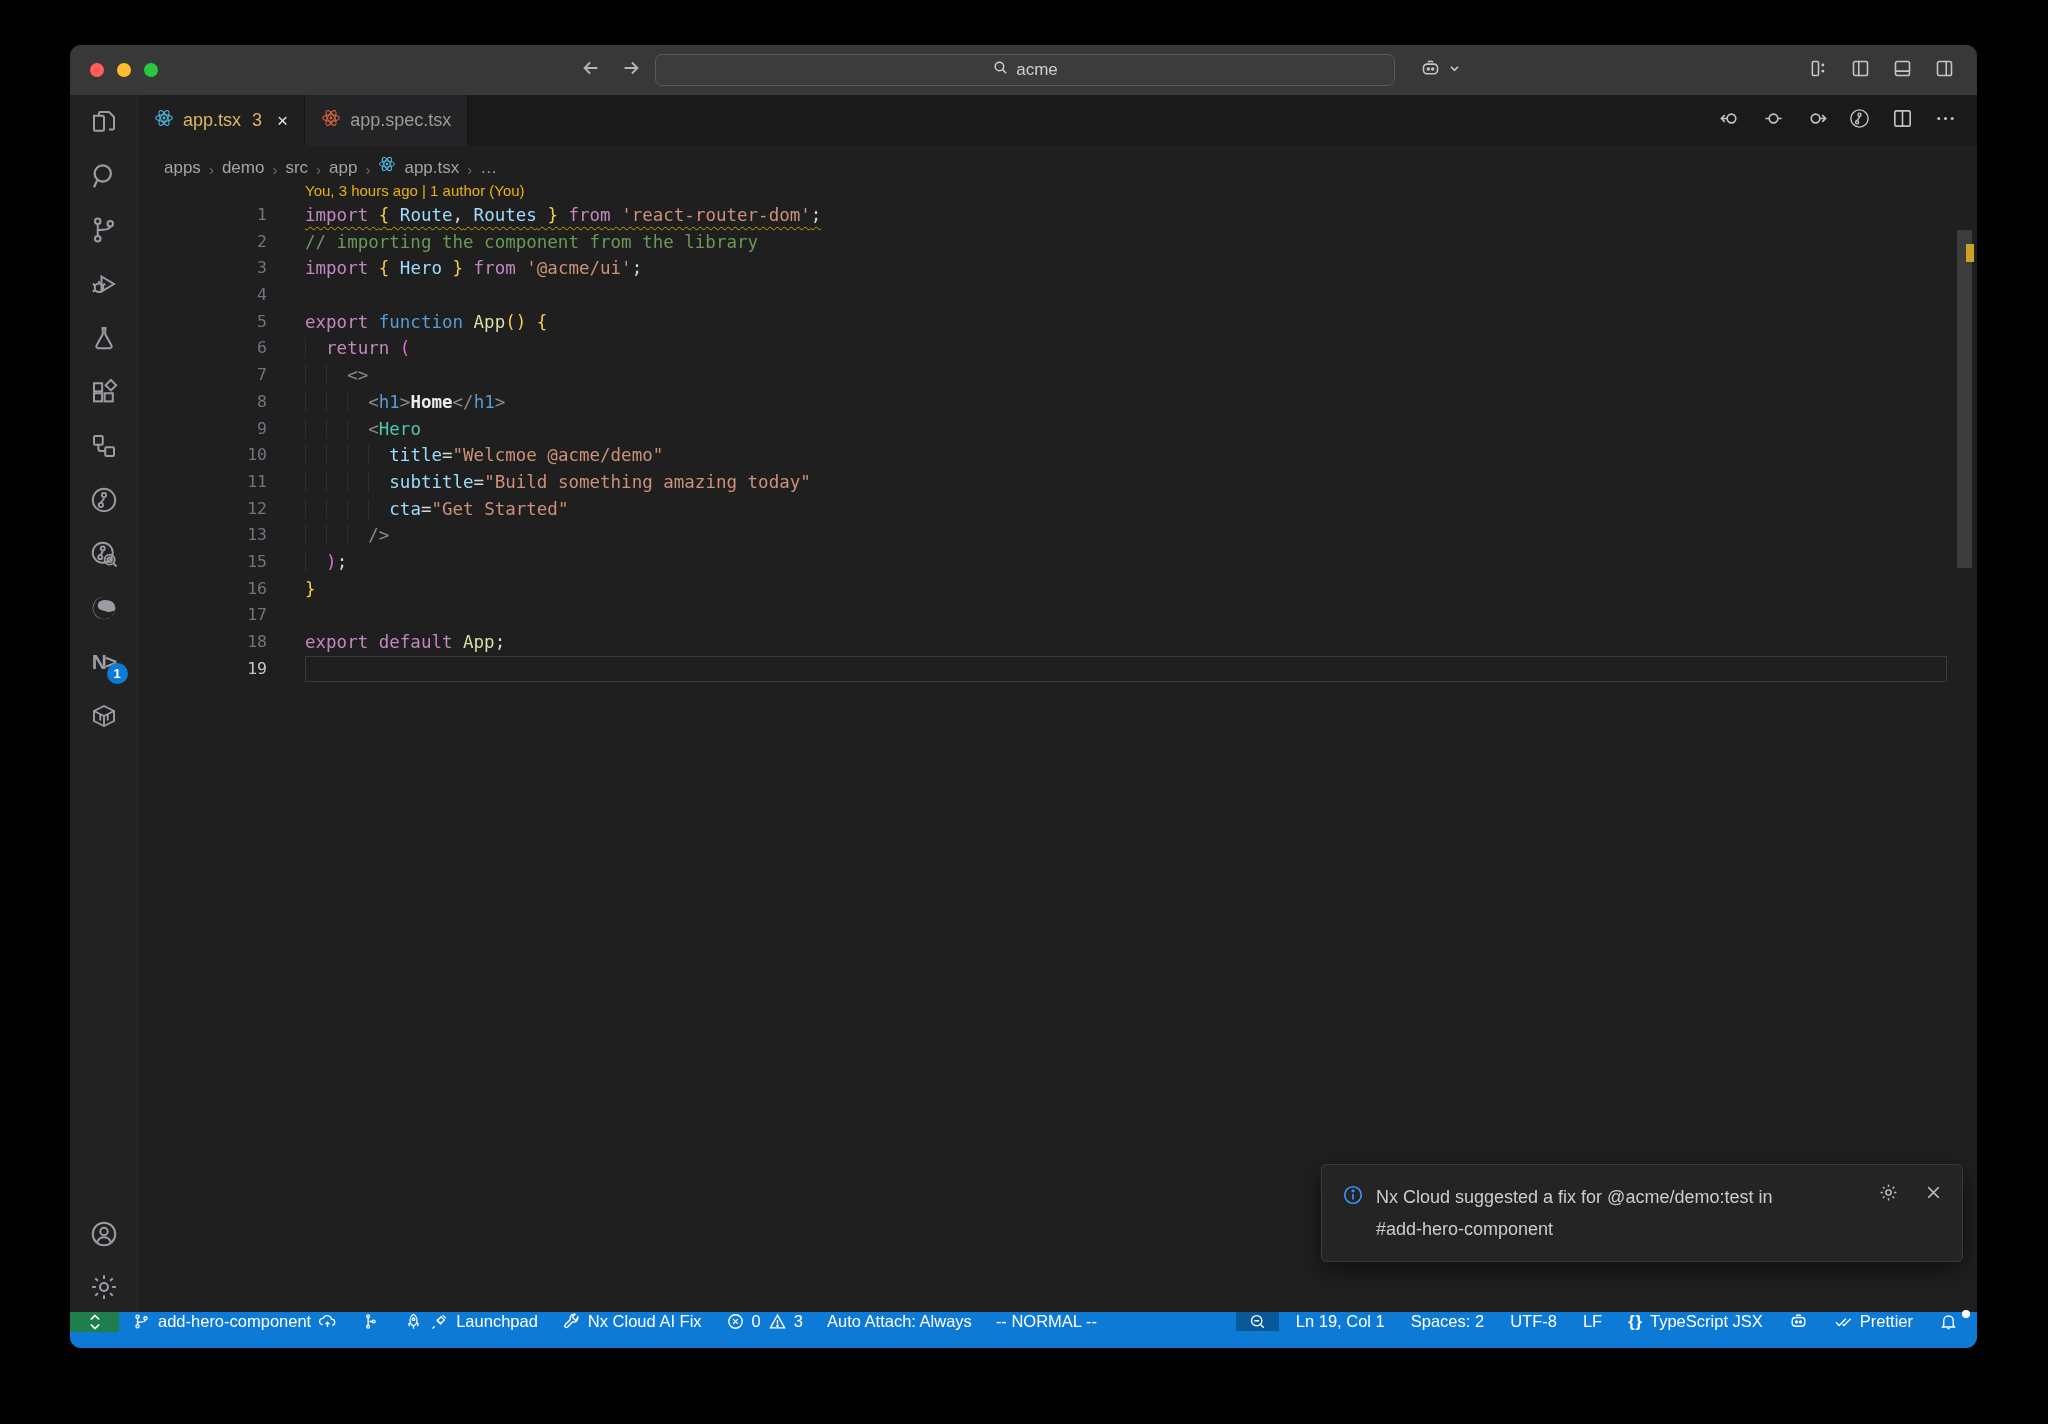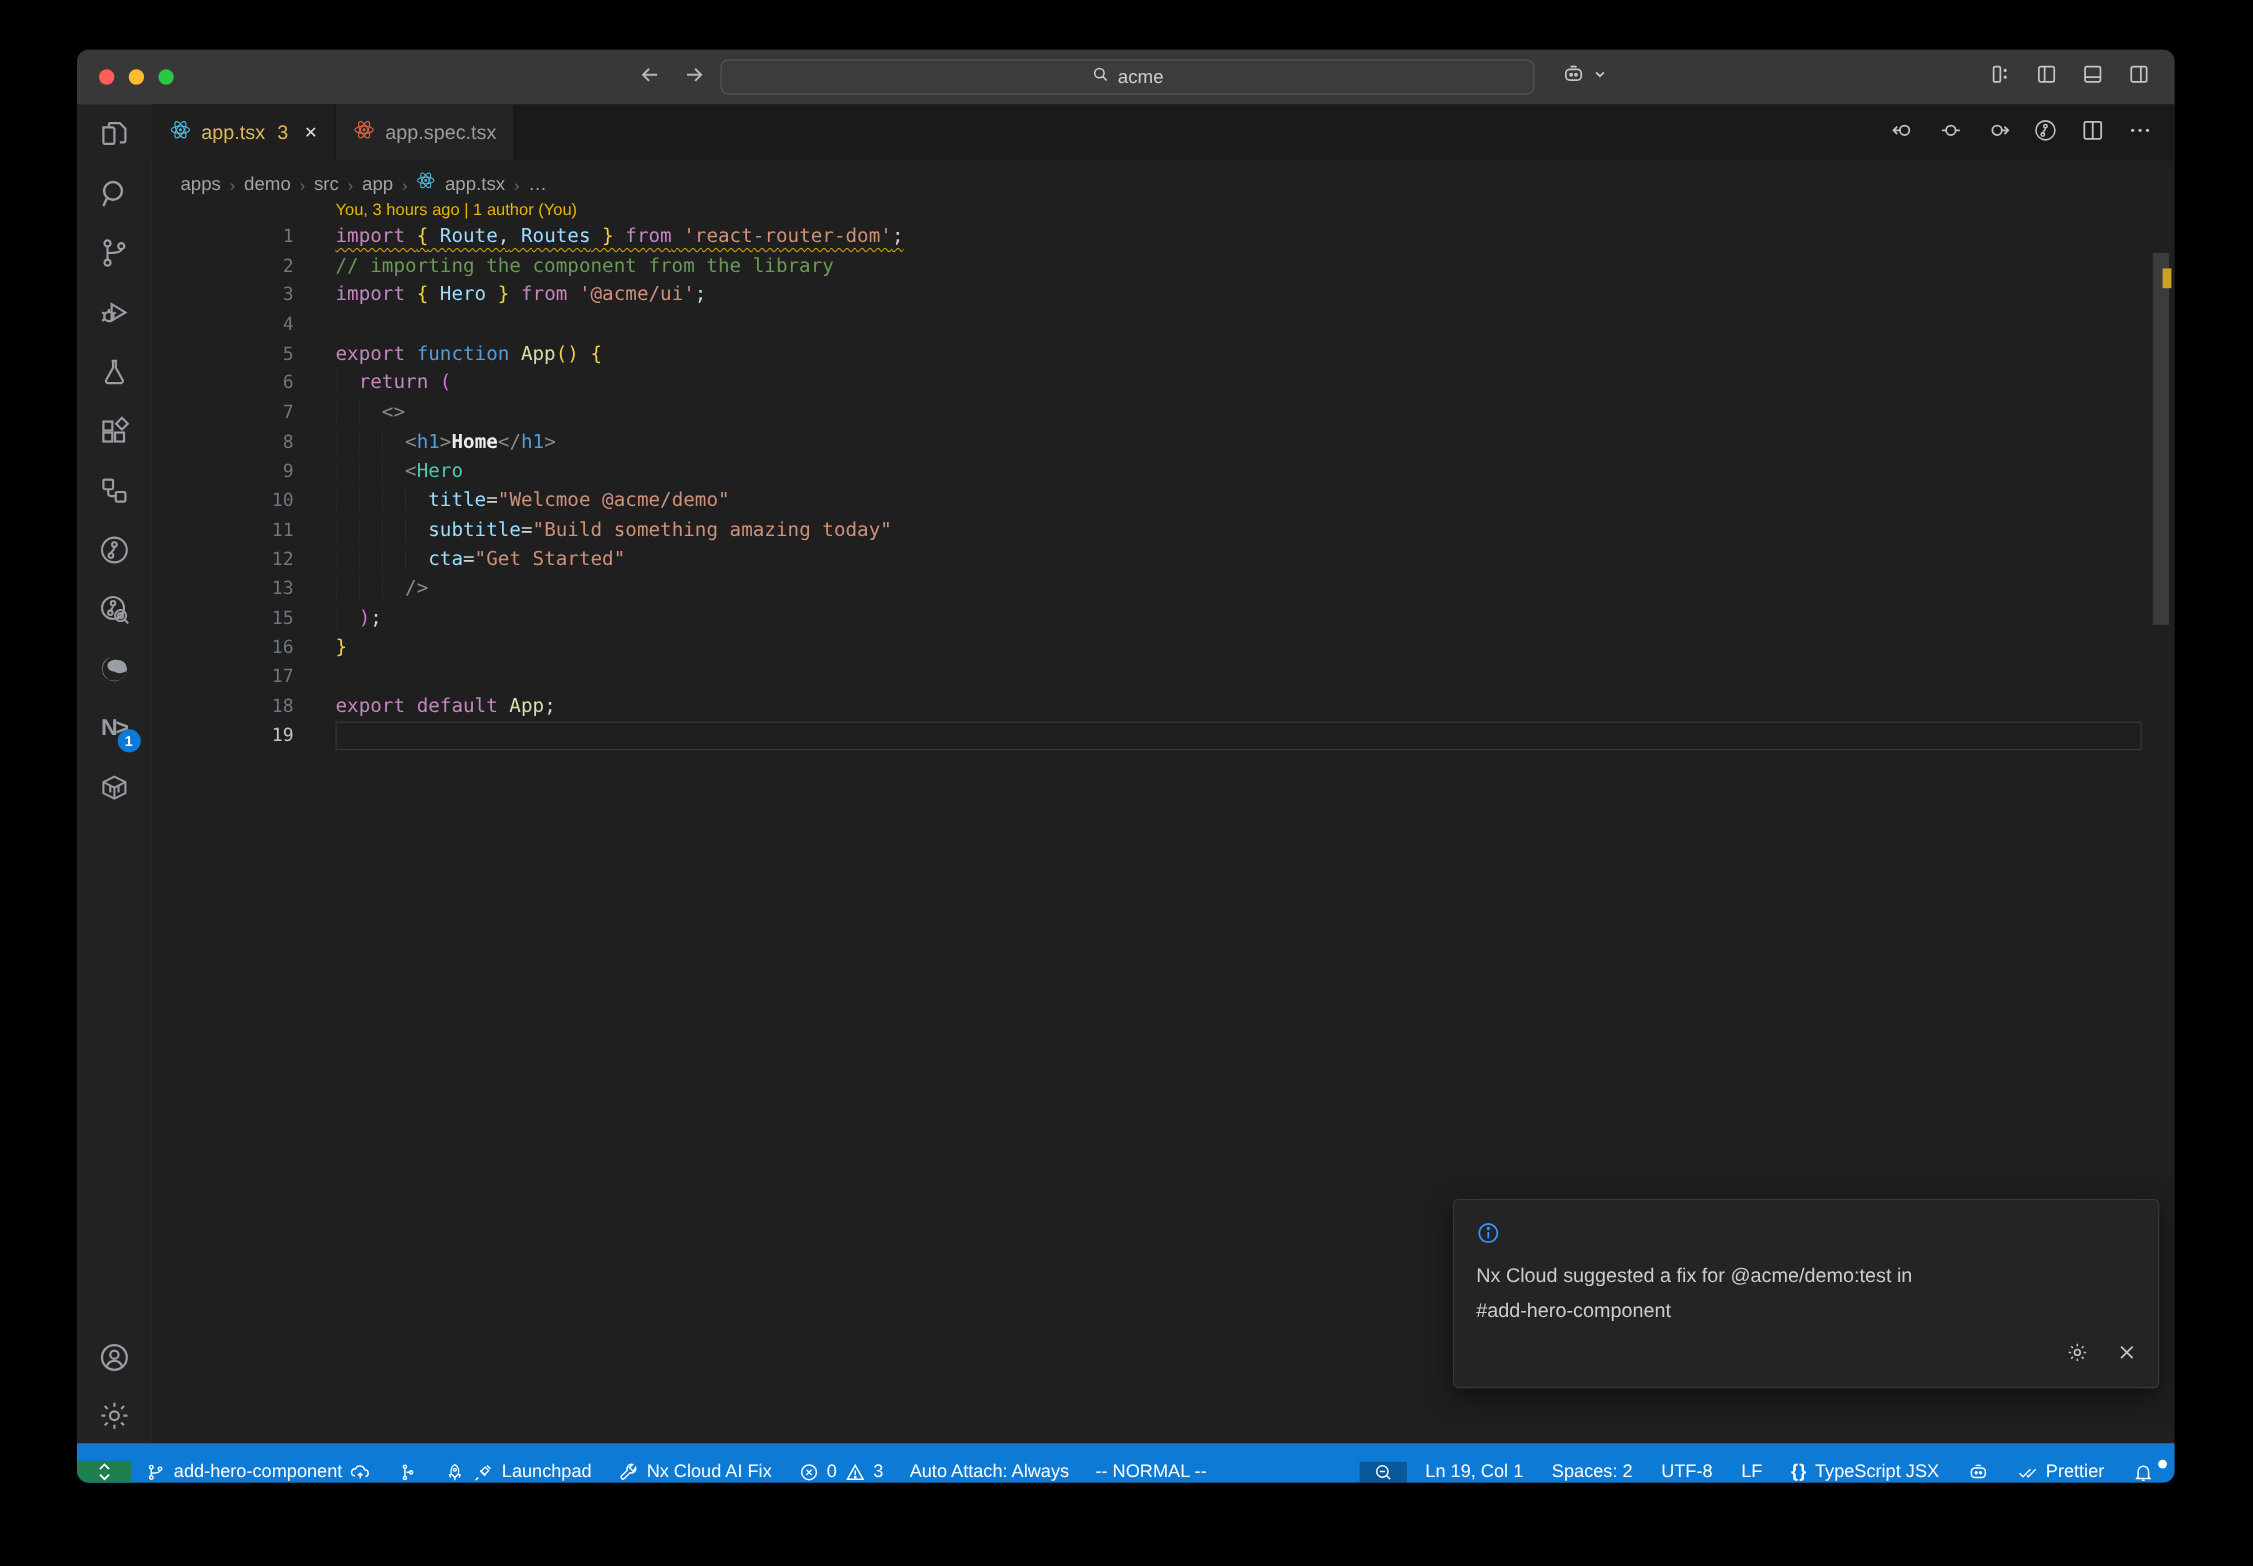--- a/index.html
+++ b/index.html
@@ -61,34 +61,34 @@
   .tk-b1 { color:#f2ce49; } .tk-b2 { color:#da70d6; } .tk-str { color:#ce9178; }
   .tk-cm { color:#6a9955; } .tk-fn { color:#dcdcaa; } .tk-tag { color:#569cd6; }
   .tk-cmp { color:#4ec9b0; } .tk-pn { color:#8a8a8a; } .tk-tx { color:#d4d4d4; } .tk-txb { color:#ececec; font-weight:bold; }
   .tk-ind { box-shadow: inset 1px 0 0 #2e2e2f; }
   .sq { text-decoration-line: underline; text-decoration-style: wavy; text-decoration-color:#c5a300; text-underline-offset:5px; text-decoration-thickness:1px; }
   .scroll-thumb { position:absolute; right:5px; top:28px; width:15px; height:338px; background:rgba(121,121,121,.32); }
   .overview-warn { position:absolute; right:3px; top:42px; width:8px; height:18px; background:#c9a227; }
 
   
   .toast { position:absolute; right:14px; bottom:50px; width:642px; background:#242425; border:1px solid #3a3a3b; border-radius:5px; box-shadow:0 8px 24px rgba(0,0,0,.5); padding:17px 18px 16px 20px; z-index:5; }
-  .toast-row1 { display:flex; gap:12px;flex-direction:column; }
+  .toast-row1 { display:flex; gap:12px; }
   .toast-info { width:22px; height:22px; flex:none; color:#3794ff; margin-top:2px; }
   .toast-msg { font-size:18px; color:#ccc; line-height:1.75; width:440px; }
   .toast-icons { margin-left:auto; display:flex; gap:24px; color:#c5c5c5; }
   .toast-icons svg { width:21px; height:21px; }
   .toast-row2 { display:flex; align-items:center; margin-top:22px; }
   .toast-src { font-size:17px; color:#9d9d9d; }
   .toast-btns { margin-left:auto; display:flex; gap:11px; }
   .btn { height:38px; padding:0 15px; font-size:17px; display:flex; align-items:center; border-radius:3px; color:#fff; }
   .btn.primary { background:#1070c9; }
   .btn.secondary { background:#3a3a3d; }
 
   
-  .statusbar { height:36px; background:#0d7ad6; display:flex; align-items:flex-end; color:#fff; font-size:16.5px; flex:none; }
+  .statusbar { height:36px; background:#0d7ad6; display:flex; align-items:flex-start; color:#fff; font-size:16.5px; flex:none; }
   .sb-remote { width:49px; background:#1e7e4e; display:flex; align-items:center; justify-content:center; flex:none; }
   .sb-item { display:flex; align-items:center; gap:7px; padding:0 9px; white-space:nowrap; }
   .sb-left { display:flex; align-items:stretch; gap:6px; padding-left:4px; }
   .sb-right { margin-left:auto; display:flex; align-items:stretch; gap:8px; padding-right:10px; }
   .sb-item svg { width:19px; height:19px; }
   .sb-zoom { background:rgba(0,0,0,.28); padding:0 12px; }
   .braces { font-weight:bold; letter-spacing:1px; }
   .bell-wrap { position:relative; }
   .bell-dot { position:absolute; top:-2px; right:-3px; width:8px; height:8px; border-radius:50%; background:#fff; }
 </style>

